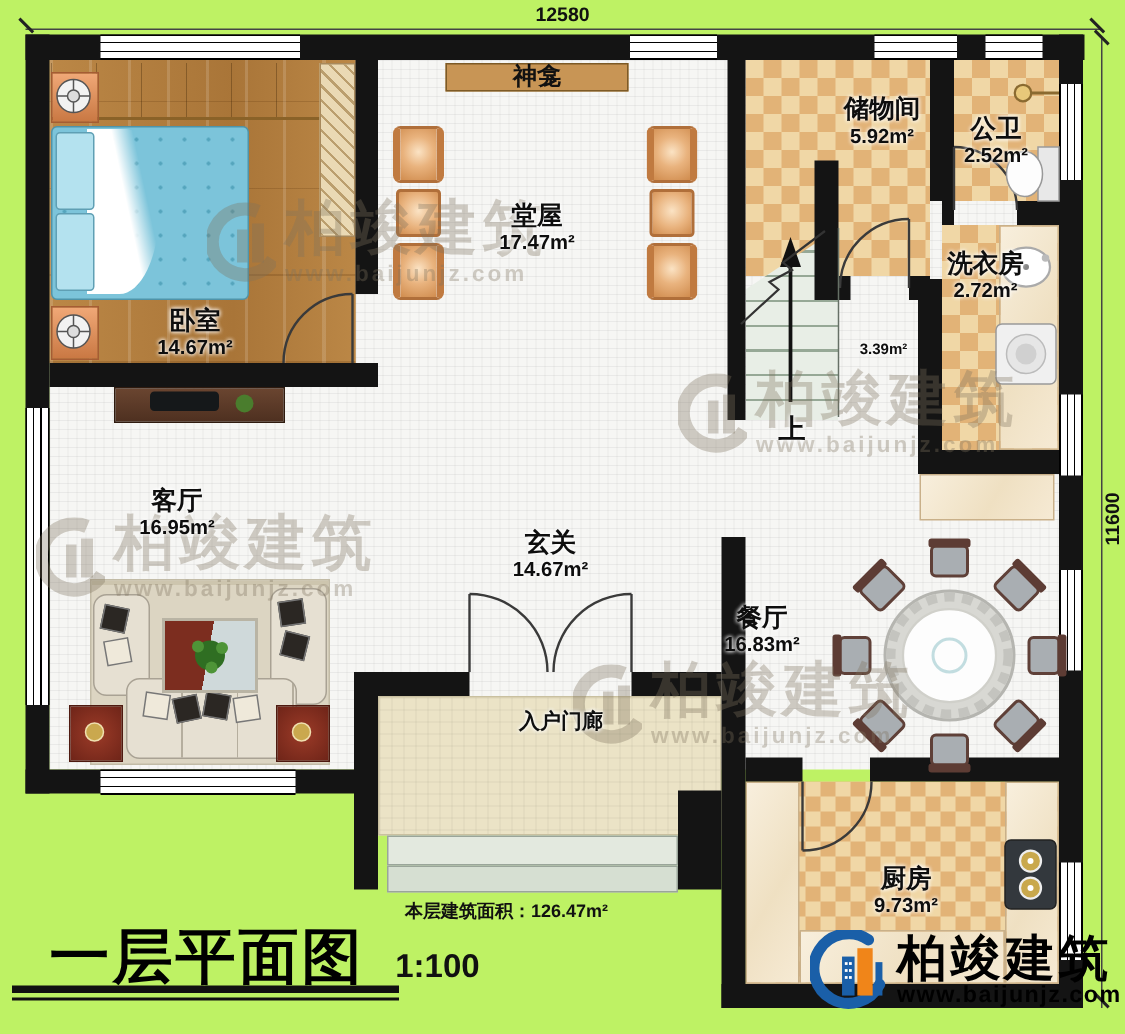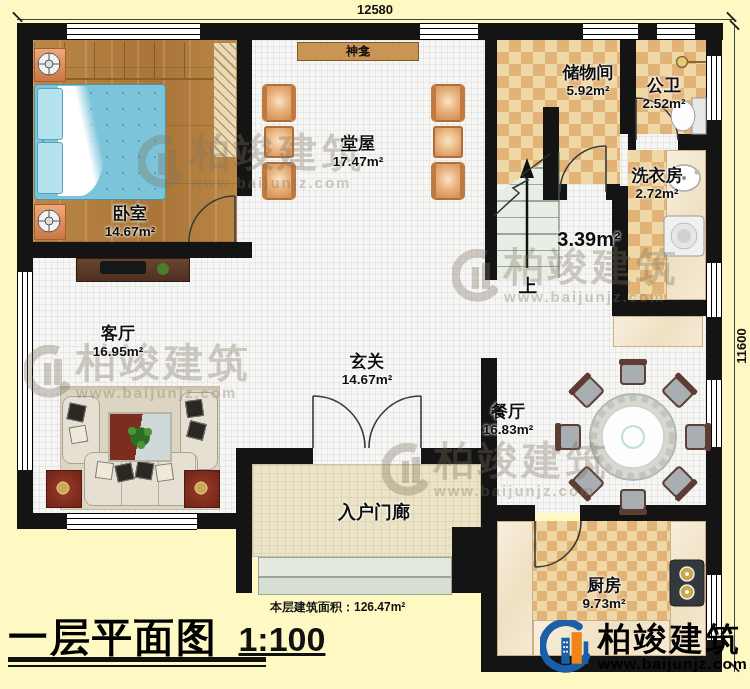--- a/index.html
+++ b/index.html
@@ -1,16 +1,16 @@
 <!DOCTYPE html>
 <html><head>
 <meta charset="utf-8">
 <style>
   html,body{margin:0;padding:0;background:#fff;}
-  #canvas{position:relative;width:750px;height:689px;background:#fef9c3;overflow:hidden;
+  #canvas{position:relative;width:750px;height:689px;background:#bef264;overflow:hidden;
           font-family:"Liberation Sans","DejaVu Sans",sans-serif;color:#111;}
   .abs{position:absolute;}
   .wall{position:absolute;background:#141414;}
   
   .tile{position:absolute;background-color:#f6f6f4;
         background-image:linear-gradient(rgba(0,0,0,.05) 1px,transparent 1px),
                          linear-gradient(90deg,rgba(0,0,0,.05) 1px,transparent 1px);
         background-size:6px 6px;}
   .wood{position:absolute;background-color:#b5813f;
         background-image:repeating-linear-gradient(90deg,rgba(255,255,255,.14) 0 2px,transparent 2px 26px),
@@ -42,22 +42,22 @@
   .rlabel .area{display:block;font-size:13.5px;}
   
   .wm{position:absolute;display:flex;align-items:center;gap:6px;color:rgba(125,115,95,.34);pointer-events:none;}
   .wm-name{font-size:40px;font-weight:bold;letter-spacing:4px;line-height:1;}
   .wm-url{font-size:15px;font-weight:bold;letter-spacing:2px;margin-top:2px;}
   
   .dimlabel{position:absolute;font-size:13px;font-weight:bold;text-align:center;}
   .dimline{position:absolute;background:#444;}
   .tick{position:absolute;width:13px;height:2px;background:#222;transform:rotate(45deg);}
   
-  .title-cn{font-size:40px;font-weight:bold;letter-spacing:2px;color:#000;display:inline-block;}
-  .title-scale{font-size:34px;font-weight:bold;margin-left:16px;display:inline-block;text-decoration:underline;}
+  .title-cn{font-size:40px;font-weight:bold;letter-spacing:2px;color:#000;display:inline-block;margin-left:25px;}
+  .title-scale{font-size:22px;font-weight:bold;margin-left:16px;display:inline-block;}
   .stats{position:absolute;font-size:12px;font-weight:bold;line-height:27px;white-space:nowrap;}
   .brand{position:absolute;display:flex;align-items:center;gap:6px;}
   .brand-name{font-size:33px;font-weight:bold;letter-spacing:3px;color:#000;line-height:1;}
   .brand-url{font-size:15.5px;font-weight:bold;letter-spacing:1px;color:#000;}
 </style>
 </head>
 <body>
 
 <div id="canvas">
 
@@ -90,21 +90,21 @@
   <div class="abs" style="left:213px;top:42px;width:24px;height:116px;background-color:#ead9b4;background-image:repeating-linear-gradient(45deg,rgba(140,100,40,.5) 0 1.5px,transparent 1.5px 7px);border:1px solid #a8895c;box-sizing:border-box;"></div>
   <div class="abs" style="left:34px;top:84px;width:130px;height:114px;background-color:#7cc4da;background-image:radial-gradient(#55a5bd 1.2px,transparent 1.3px);background-size:16px 16px;border:1px solid #4f93a8;border-radius:4px;"></div>
   <div class="abs" style="left:58px;top:86px;width:48px;height:110px;background:linear-gradient(78deg,#ffffff 55%,rgba(255,255,255,0) 75%);border-radius:0 45% 55% 0 / 0 50% 50% 0;"></div>
   <div class="abs" style="left:37px;top:88px;width:24px;height:50px;background:#b4e2ef;border:1px solid #5f9fb4;border-radius:3px;"></div>
   <div class="abs" style="left:37px;top:142px;width:24px;height:50px;background:#b4e2ef;border:1px solid #5f9fb4;border-radius:3px;"></div>
   <div class="abs" style="left:34px;top:48px;width:30px;height:32px;background:linear-gradient(#f0a877,#c97843);border:1px solid #a55c33;"></div>
   <div class="abs" style="left:34px;top:204px;width:30px;height:34px;background:linear-gradient(#f0a877,#c97843);border:1px solid #a55c33;"></div>
   <div class="abs" style="left:76px;top:258px;width:112px;height:22px;background:linear-gradient(#6a4530,#4e3020);border:1px solid #2e1a0e;"></div>
   <div class="abs" style="left:100px;top:261px;width:46px;height:13px;background:#15181a;border-radius:3px;"></div>
 
-  <div class="abs" style="left:297px;top:42px;width:120px;height:17px;background:#c89555;border:1px solid #7d5a26;text-align:center;font-size:12px;font-weight:bold;line-height:17px;">
+  <div class="abs" style="left:297px;top:42px;width:120px;height:17px;background:#c89555;border:1px solid #7d5a26;text-align:center;font-size:16px;font-weight:bold;line-height:17px;">
     <span>神龛</span>
   </div>
   <div class="hchair" style="left:262px;top:84px;width:34px;height:38px;"></div>
   <div class="htable" style="left:264px;top:126px;width:30px;height:32px;"></div>
   <div class="hchair" style="left:262px;top:162px;width:34px;height:38px;"></div>
   <div class="hchair" style="left:431px;top:84px;width:34px;height:38px;"></div>
   <div class="htable" style="left:433px;top:126px;width:30px;height:32px;"></div>
   <div class="hchair" style="left:431px;top:162px;width:34px;height:38px;"></div>
 
   <div class="abs" style="left:60px;top:386px;width:158px;height:122px;background:#dcd5c2;border:1px solid #c2bba6;box-shadow:inset 0 3px 0 #cdc5ae;"></div>
@@ -323,33 +323,33 @@
   <div class="rlabel" style="left:130px;top:204px;">
     <span>卧室</span><span class="area">14.67m²</span></div>
   <div class="rlabel" style="left:358px;top:134px;">
     <span>堂屋</span><span class="area">17.47m²</span></div>
   <div class="rlabel" style="left:588px;top:63px;">
     <span>储物间</span><span class="area">5.92m²</span></div>
   <div class="rlabel" style="left:664px;top:76px;">
     <span>公卫</span><span class="area">2.52m²</span></div>
   <div class="rlabel" style="left:657px;top:166px;">
     <span>洗衣房</span><span class="area">2.72m²</span></div>
-  <div class="rlabel" style="left:589px;top:228px;font-size:20px;">
+  <div class="rlabel" style="left:589px;top:228px;font-size:10px;">
     <span>3.39m²</span></div>
   <div class="rlabel" style="left:528px;top:276px;font-size:18px;">
     <span>上</span></div>
   <div class="rlabel" style="left:118px;top:324px;">
     <span>客厅</span><span class="area">16.95m²</span></div>
   <div class="rlabel" style="left:367px;top:352px;">
     <span>玄关</span><span class="area">14.67m²</span></div>
   <div class="rlabel" style="left:508px;top:402px;">
     <span>餐厅</span><span class="area">16.83m²</span></div>
   <div class="rlabel" style="left:604px;top:576px;">
     <span>厨房</span><span class="area">9.73m²</span></div>
-  <div class="rlabel" style="left:374px;top:502px;font-size:18px;">
+  <div class="rlabel" style="left:374px;top:472px;font-size:14px;">
     <span>入户门廊</span></div>
 
   <div class="abs" style="left:8px;top:610px;">
     <span class="title-cn">一层平面图</span>
     <span class="title-scale">1:100</span>
   </div>
   <div class="abs" style="left:8px;top:657px;width:258px;height:5px;background:#111;"></div>
   <div class="abs" style="left:8px;top:665px;width:258px;height:2px;background:#111;"></div>
   <div class="stats" style="left:270px;top:594px;">
     <div>本层建筑面积：126.47m²</div>

